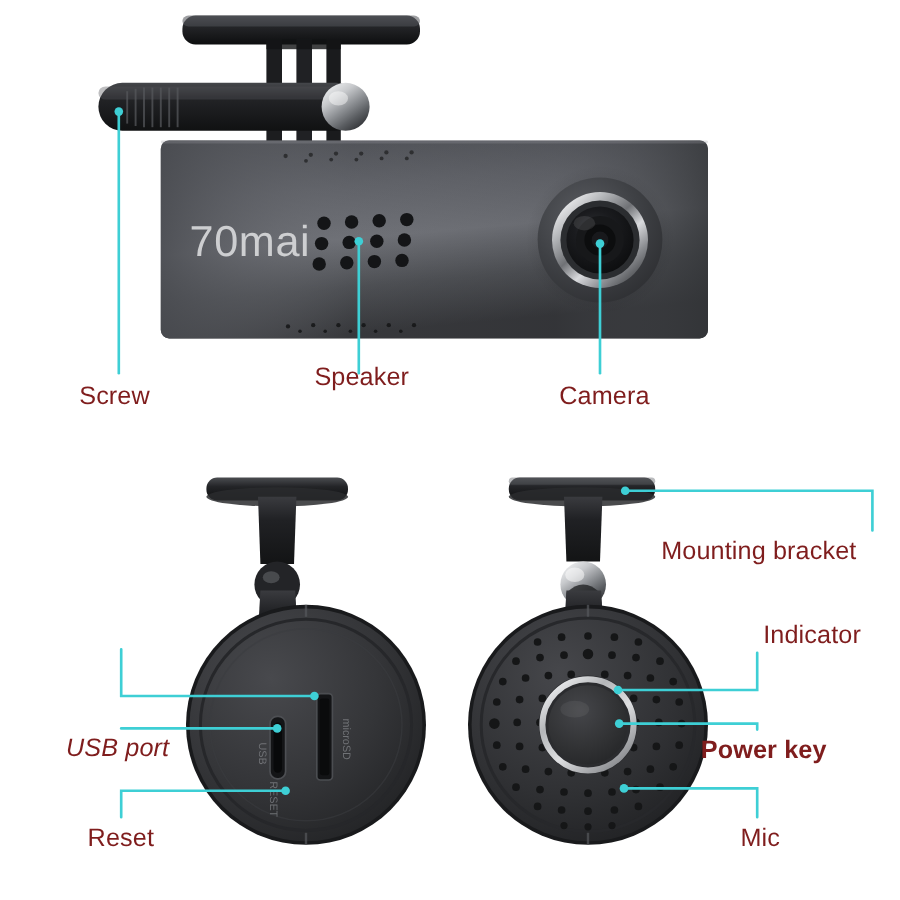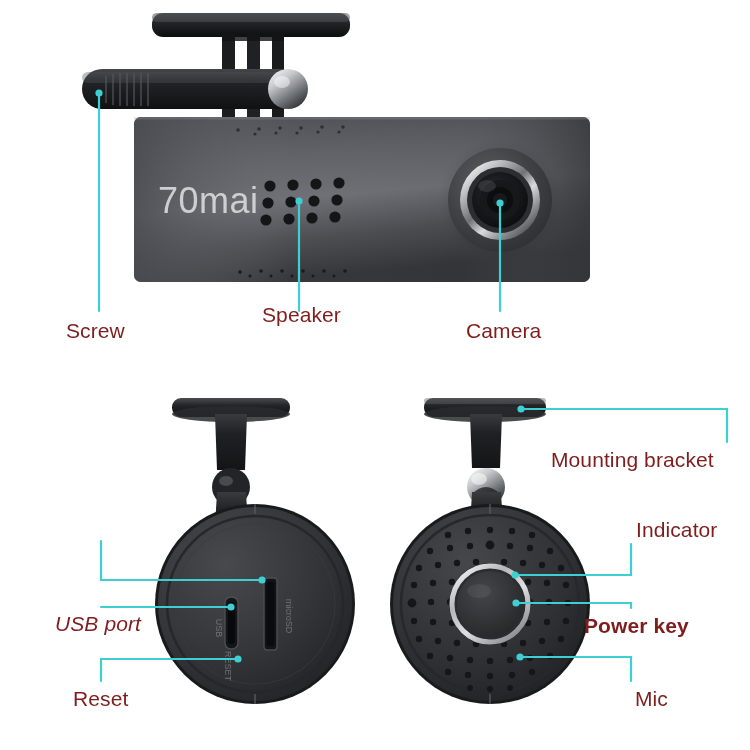--- a/index.html
+++ b/index.html
@@ -39,21 +39,21 @@
   }
   .lbl-screw      { left: 66px;  top: 320px; }
   .lbl-speaker    { left: 262px; top: 304px; }
   .lbl-camera     { left: 466px; top: 320px; }
   .lbl-tfcard     { left: 45px;  top: 516px; }
   .lbl-usb        { left: 55px;  top: 613px; font-style: italic; }
   .lbl-reset      { left: 73px;  top: 688px; }
   .lbl-mounting   { left: 551px; top: 449px; }
   .lbl-indicator  { left: 592px; top: 519px; margin-left: 44px; }
   .lbl-powerkey   { left: 584px; top: 615px; font-weight: bold; }
-  .lbl-mic        { left: 635px; top: 688px; }
+  .lbl-mic        { left: 617px; top: 688px; }
 </style>
 </head>
 <body>
 
 <div class="stage">
 
   <svg class="svg-layer" viewBox="0 0 750 750" xmlns="http://www.w3.org/2000/svg">
     <defs>
 
       <linearGradient id="bodyGrad" x1="0" y1="0" x2="0.25" y2="1">

